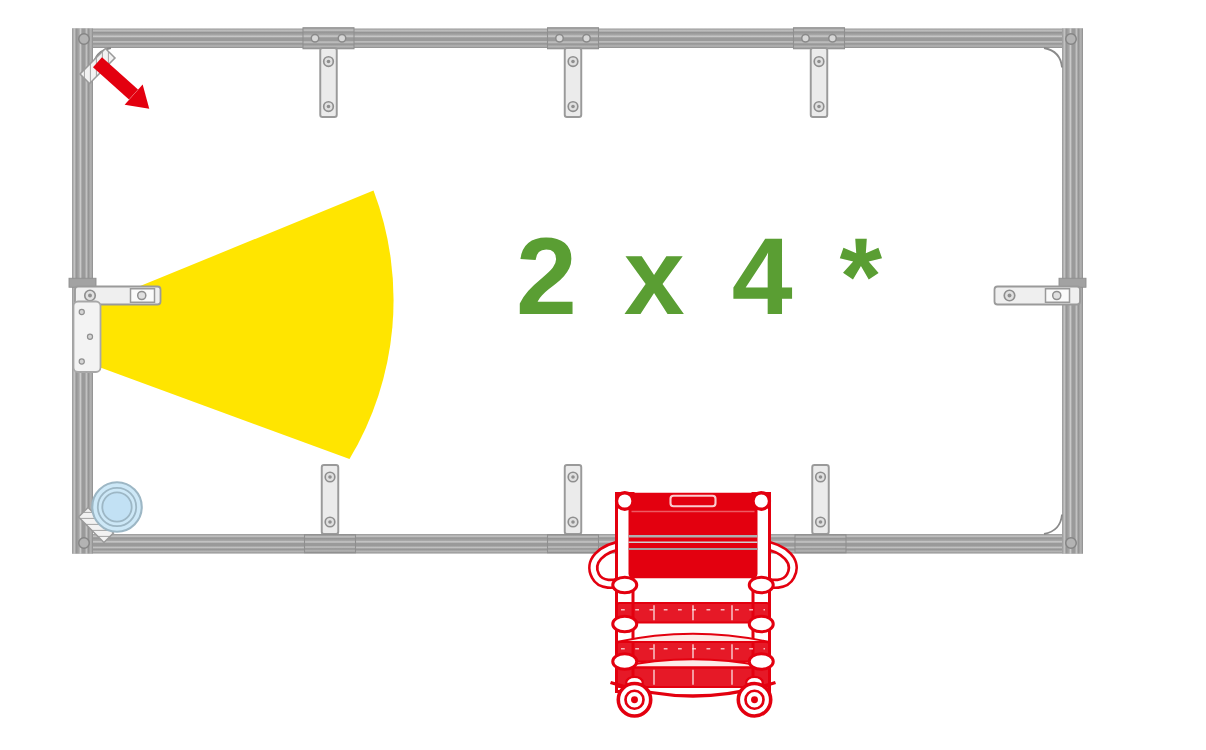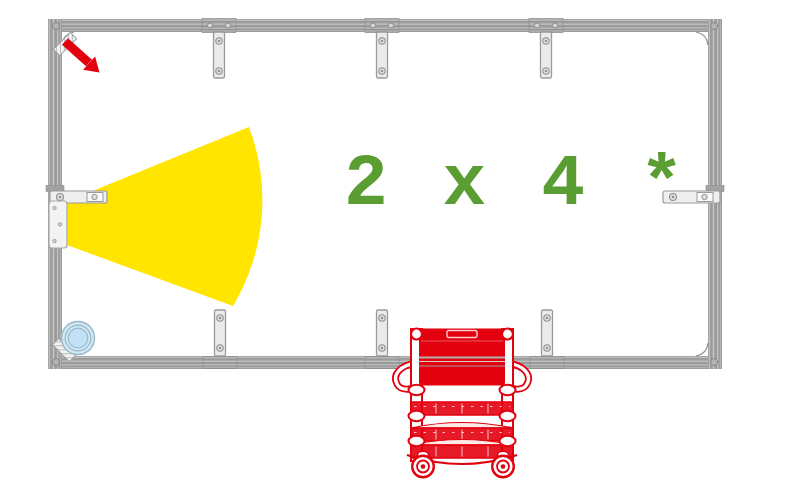--- a/index.html
+++ b/index.html
@@ -1,18 +1,18 @@
 <!DOCTYPE html>
 <html style="--accent-red: #e3000f; --beam-yellow: #ffe500; --label-green: #5a9e33; --wall-gray: #9d9d9d; --drain-fill: #cde8f7; --drain-stroke: #9db7c5;"><head>
 <meta charset="utf-8">
 <style>
   html,body{margin:0;padding:0;background:#fff;}
   .stage{
     position:relative;width:804px;height:500px;background:#fff;overflow:hidden;
-    font-family:Liberation Mono, monospace;
+    font-family:Liberation Sans, sans-serif;
   }
   .stage svg{position:absolute;left:0;top:0;}
   .room-label{
     position:absolute;left:344px;top:148px;
     font-size:73px;font-weight:bold;line-height:1;
     letter-spacing:2px;word-spacing:7px;
     color:var(--label-green,#5a9e33);
     white-space:nowrap;
   }
   

